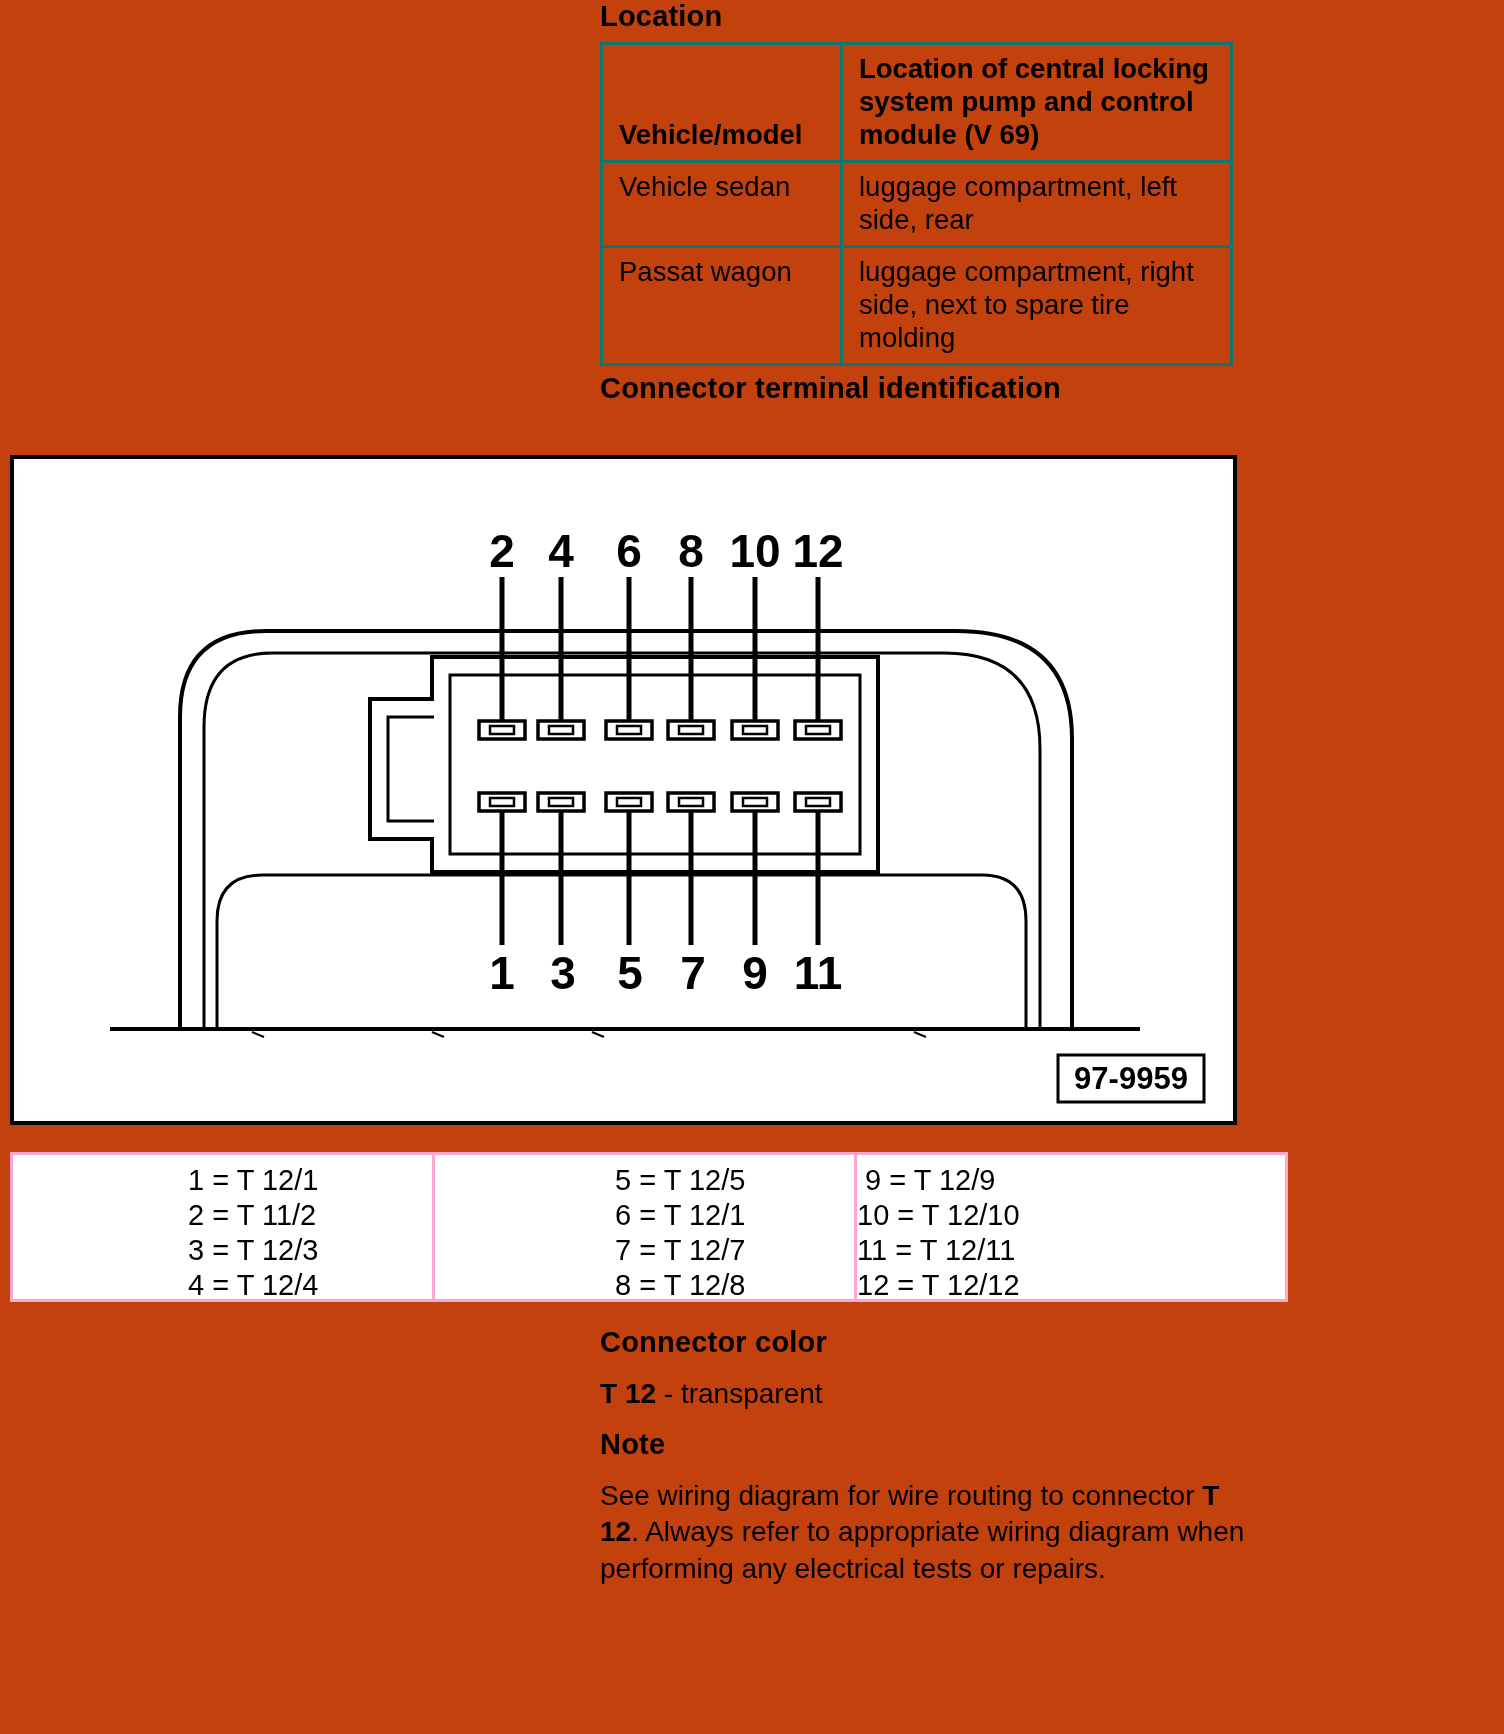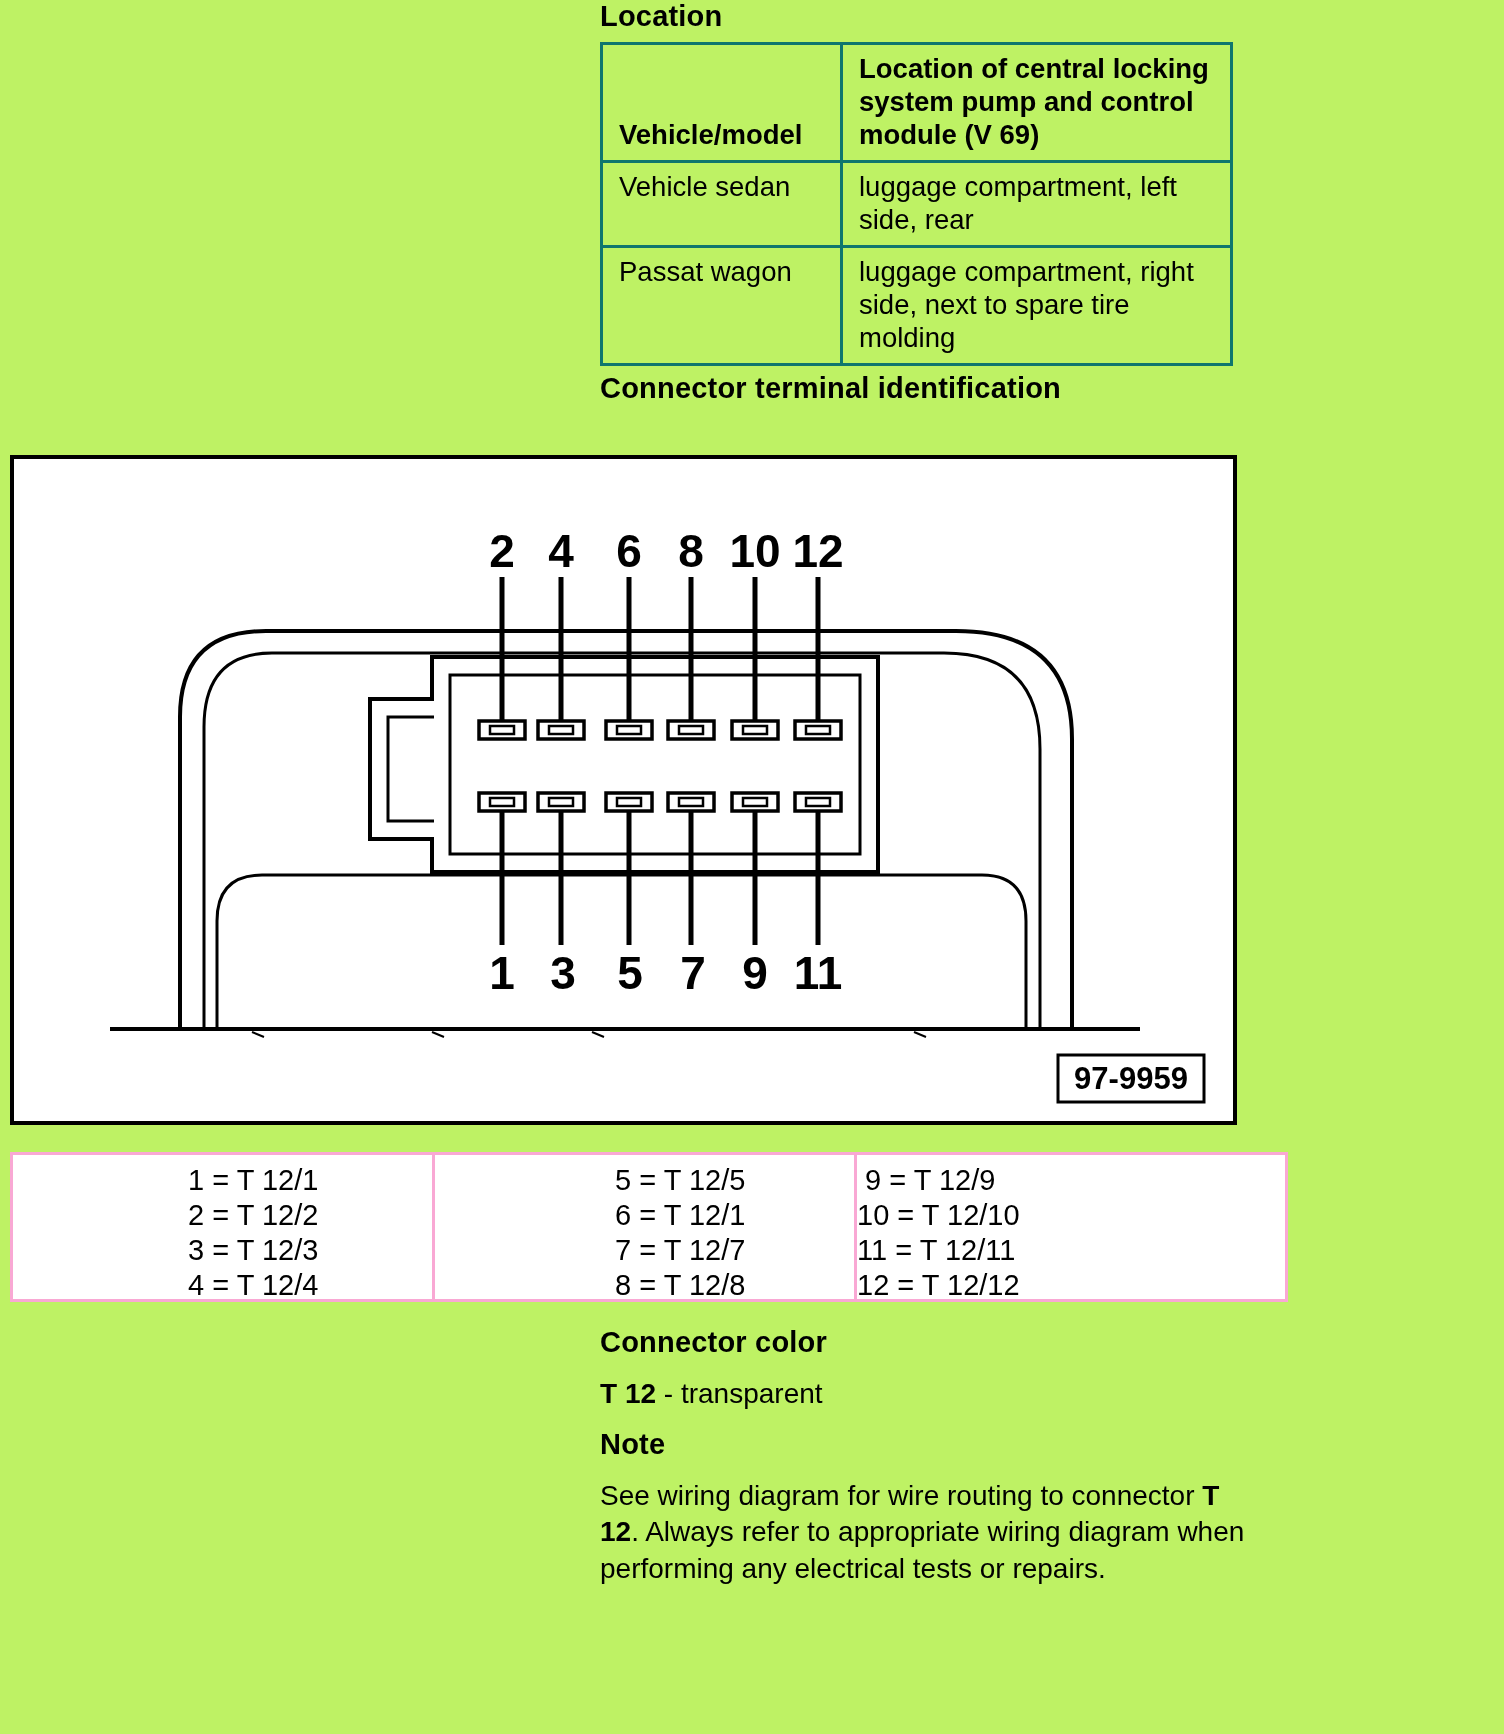--- a/index.html
+++ b/index.html
@@ -1,17 +1,17 @@
 <!DOCTYPE html>
 <html><head>
 <meta charset="utf-8">
 <style>
   html,body { margin:0; padding:0; background:#ffffff; }
   .page {
-    position:relative; width:1504px; height:1734px; background:#bef264;
+    position:relative; width:1504px; height:1734px; background:#c2410c;
     font-family:"Liberation Sans", sans-serif; color:#000; overflow:hidden;
   }
   .abs { position:absolute; }
   .heading { font-size:29px; font-weight:bold; margin:0; letter-spacing:0.2px; }
 
   
   .loc-table { border-collapse:collapse; table-layout:fixed; width:633px; }
   .loc-table th, .loc-table td {
     border:3px solid #0f766e; font-size:27.5px; line-height:1.2;
     padding:7px 14px 9px 16px; text-align:left; vertical-align:top;
@@ -169,21 +169,21 @@
       <g>
         <rect x="1044" y="596" width="146" height="47" fill="#fff" stroke="#000" stroke-width="3"></rect>
         <text class="fig-num" x="1117" y="630">97-9959</text>
       </g>
     </svg>
   </div>
 
   <div class="term-table">
     <div class="term-cell tc1">
       <div class="tline">1 = T 12/1</div>
-      <div class="tline">2 = T 12/2</div>
+      <div class="tline">2 = T 11/2</div>
       <div class="tline">3 = T 12/3</div>
       <div class="tline">4 = T 12/4</div>
     </div>
     <div class="term-cell tc2">
       <div class="tline">5 = T 12/5</div>
       <div class="tline">6 = T 12/1</div>
       <div class="tline">7 = T 12/7</div>
       <div class="tline">8 = T 12/8</div>
     </div>
     <div class="term-cell tc3">

